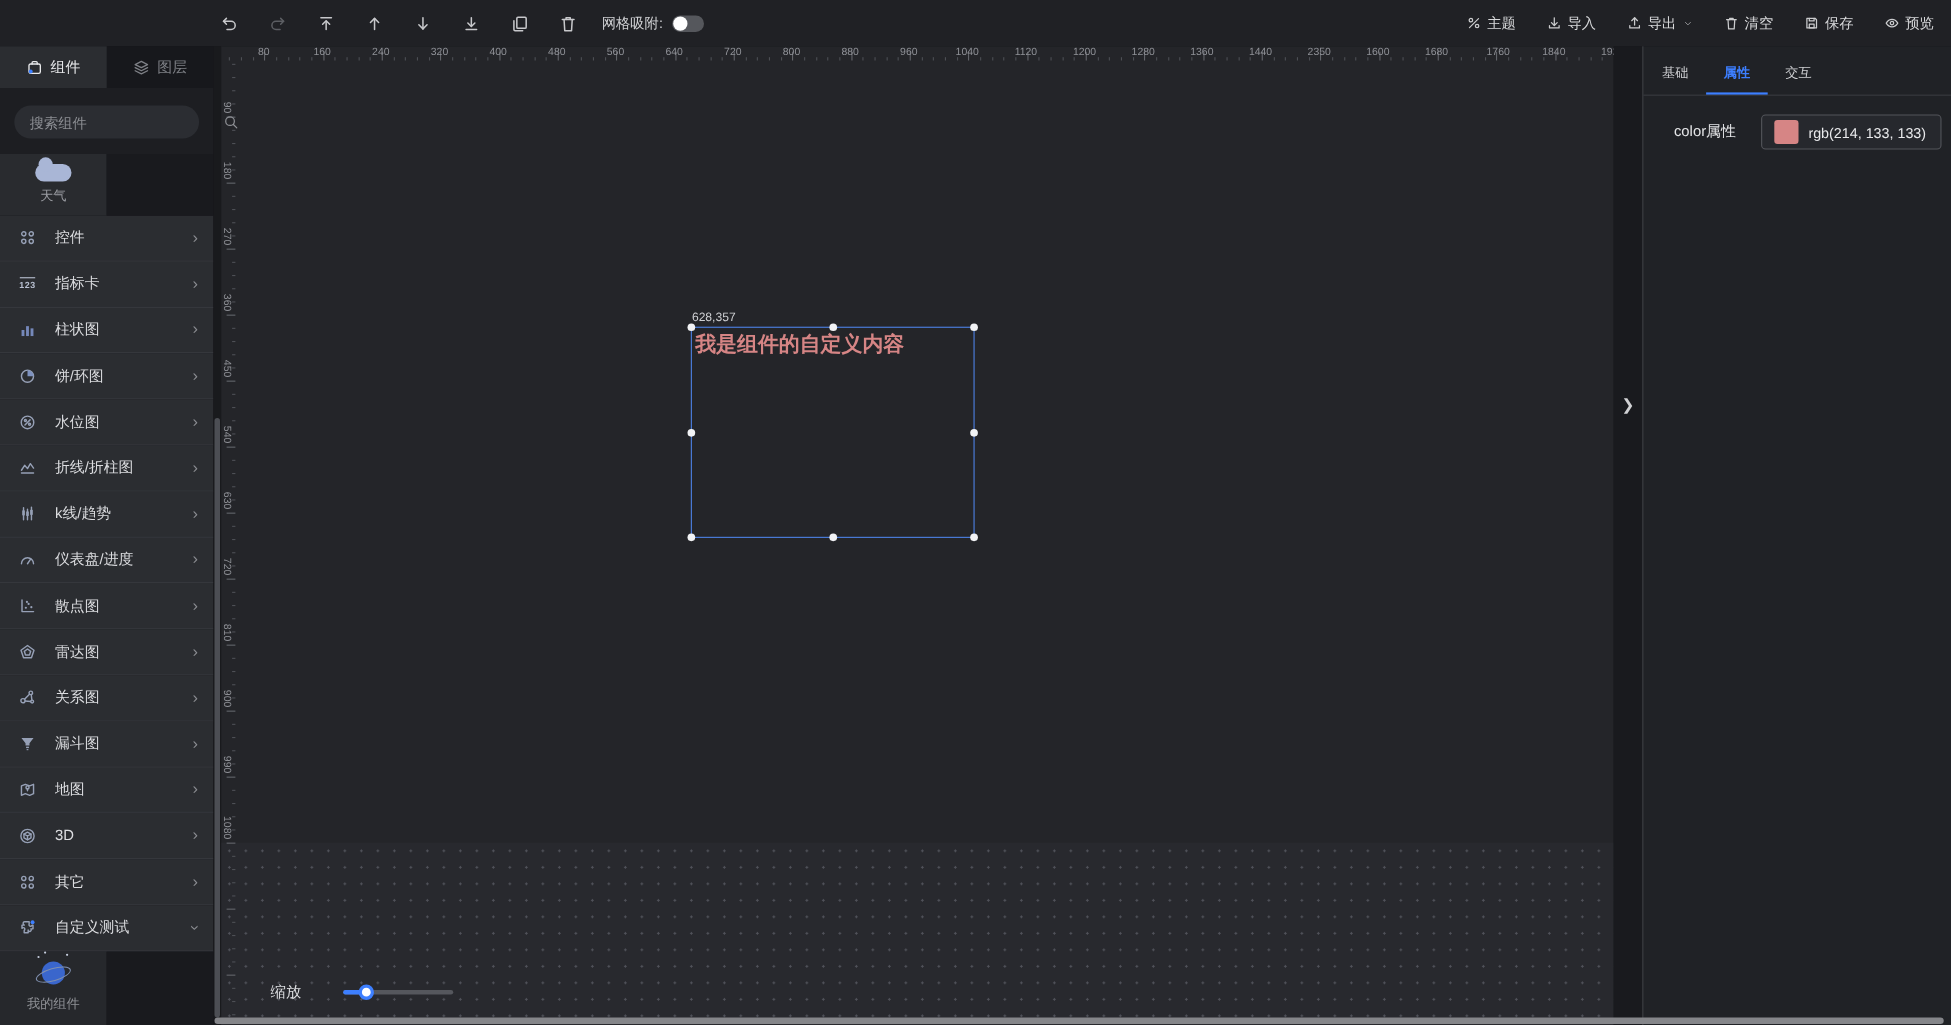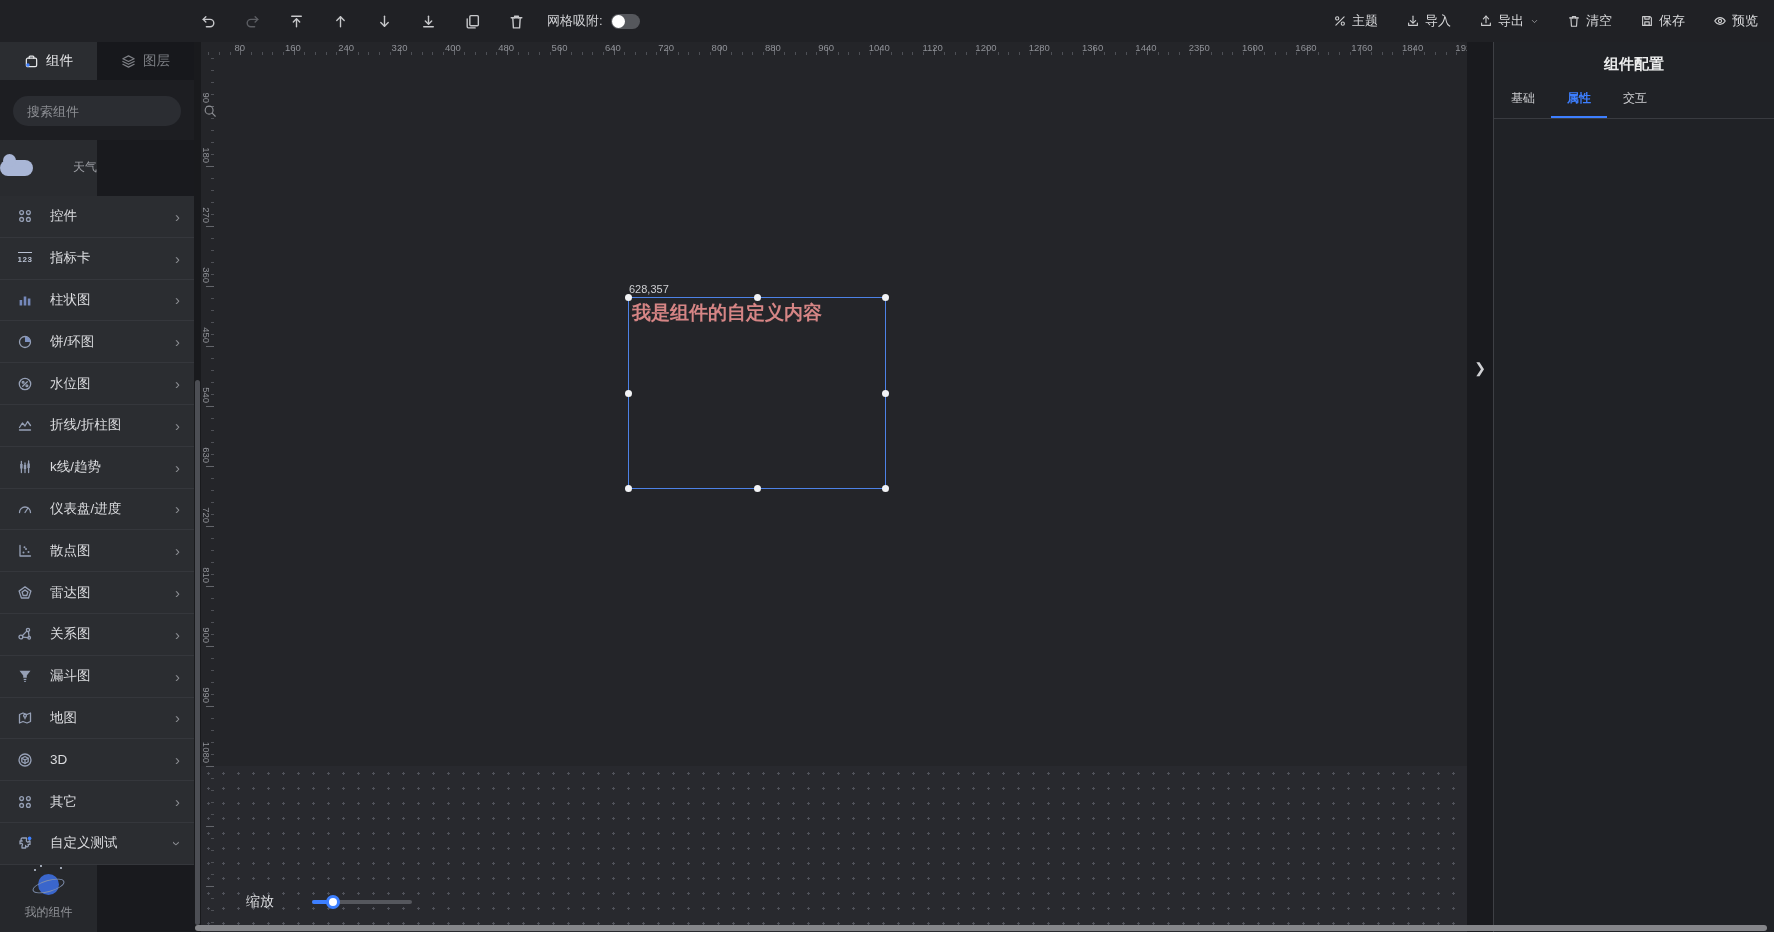--- a/index.html
+++ b/index.html
@@ -32,22 +32,22 @@
     font-size:13.5px; color:#7e8086; cursor:pointer; }
   .side-tab.active { background:#2b2d31; color:#e8e9eb; }
   .side-tab .ticon { width:15px; height:15px; display:flex; }
   .search-wrap { background:#1d1e22; padding:16px 13px 14px; }
   .search-pill { height:30px; border-radius:15px; background:#2b2d32; display:flex; align-items:center; padding:0 12px 0 14px; }
   .search-pill input { flex:1; background:transparent; border:none; outline:none; color:#bef264; font-size:13px;
     font-family:inherit; }
   .search-pill input::placeholder { color:#8d8f94; }
   .search-pill .sicon { width:14px; height:14px; color:#8d8f94; display:flex; }
   .comp-grid { display:flex; }
-  .comp-cell { width:97px; height:56px; background:#292b2f; display:flex; flex-direction:row;
-    align-items:center; justify-content:space-between; padding-bottom:6px; cursor:pointer; }
+  .comp-cell { width:97px; height:56px; background:#292b2f; display:flex; flex-direction:column;
+    align-items:center; justify-content:center; padding-bottom:6px; cursor:pointer; }
   .comp-cell-empty { width:97px; background:#191a1e; }
   .comp-label { color:#9b9da3; font-size:12px; margin-top:5px; }
   .cloud { width:33px; height:16px; background:#a9b6d6; border-radius:8px; position:relative; margin-top:6px; }
   .cloud::before { content:''; position:absolute; left:3px; top:-6px; width:13px; height:13px; border-radius:50%; background:#a9b6d6; }
   .cats { list-style:none; }
   .cat { height:41.8px; background:#2b2d31; border-bottom:1px solid #35373c; display:flex; align-items:center;
     padding:0 14px 0 17px; cursor:pointer; }
   .cat .cicon { width:16px; height:16px; color:#96a0b6; display:flex; margin-right:17px; }
   .cat .clabel { color:#dcdde0; font-size:13.5px; flex:1; }
   .cat .chev { color:#8b8d92; font-size:15px; line-height:1; }
@@ -750,23 +750,29 @@
         <div class="zoom-knob"></div>
       </div>
     </div>
   </div>
 
   <div class="gutter">
     <div class="collapse">❯</div>
   </div>
 
   <div class="panel">
-    <div class="panel-title">组件配置</div>
     <div class="panel-tabs">
       <span class="ptab">基础</span>
       <span class="ptab active">属性</span>
       <span class="ptab">交互</span>
     </div>
     <div class="panel-sep"></div>
+    <div class="prow">
+      <span class="plabel">color属性</span>
+      <div class="color-ctl">
+        <span class="swatch" style="background: rgb(214, 133, 133);"></span>
+        <span class="color-val">rgb(214, 133, 133)</span>
+      </div>
+    </div>
   </div>
 
   <div class="h-scrollbar"></div>
 </div>
 
 </body></html>

